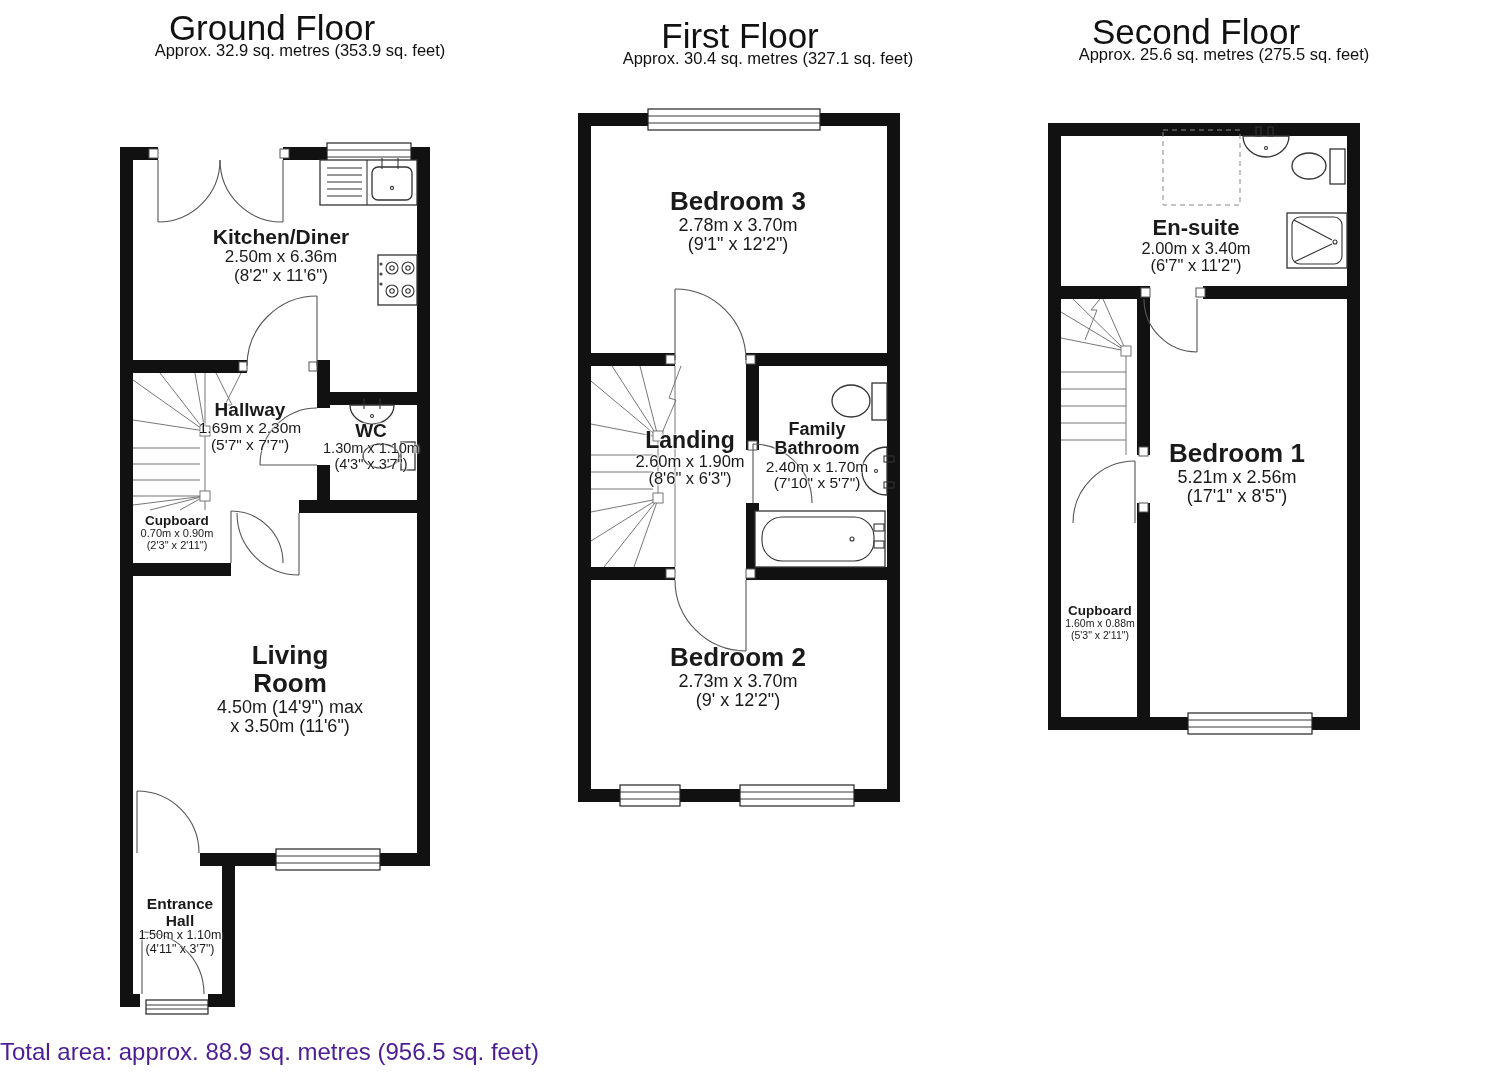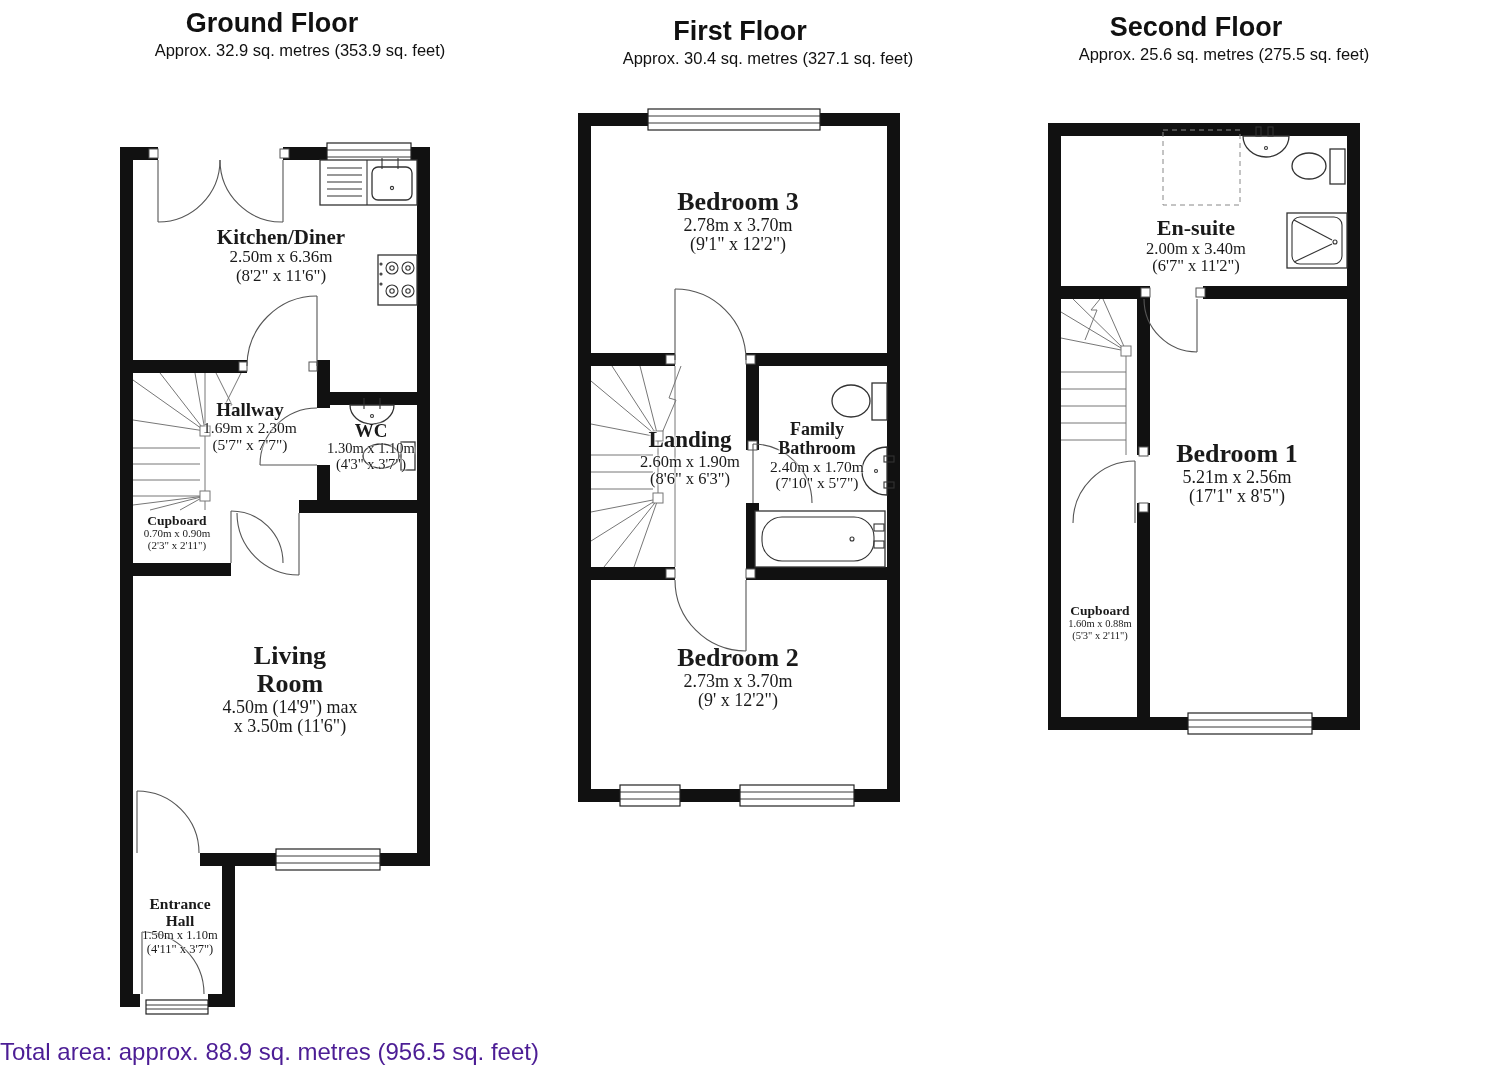--- a/index.html
+++ b/index.html
@@ -1,23 +1,23 @@
 <!DOCTYPE html>
 <html><head>
 <meta charset="utf-8">
 <style>
   html,body{margin:0;padding:0;background:#fff;}
   #page{position:relative;width:1485px;height:1080px;background:#fff;overflow:hidden;
         font-family:"Liberation Sans",sans-serif;color:#111;}
   svg{position:absolute;}
   .lbl{position:absolute;transform:translateX(-50%);text-align:center;line-height:1.07;
        white-space:nowrap;color:#1a1a1a;
-       text-shadow:0 0 3px #fff,0 0 3px #fff,0 0 2px #fff;font-family:Liberation Serif, serif;}
+       text-shadow:0 0 3px #fff,0 0 3px #fff,0 0 2px #fff;}
   .rn{font-weight:bold;}
-  .ttl{position:absolute;transform:translateX(-50%);font-weight:bold;font-size:27px;white-space:nowrap;}
+  .ttl{position:absolute;transform:translateX(-50%);font-weight:normal;font-size:35px;white-space:nowrap;}
   .sub{position:absolute;transform:translateX(-50%);font-size:16.5px;white-space:nowrap;margin-left:28px;}
   .s26{font-size:26px}.s23{font-size:23px}.s22{font-size:22px}.s21{font-size:21px}
   .s19{font-size:19px}.s18{font-size:18px}.s17{font-size:17px}.s16{font-size:16.5px}
   .s15{font-size:15.5px}.s14{font-size:14.5px}.s13{font-size:13.5px}.s12{font-size:12.5px}
   .s11{font-size:11px}.s10{font-size:10.5px}
   .footer{position:absolute;left:0;top:1038px;width:100%;text-align:left;font-size:24px;color:#4c1d95;}
   
   .wall{fill:#111;}
   .cut{fill:#fff;}
   .win{fill:#fff;stroke:#222;stroke-width:1.2;}

